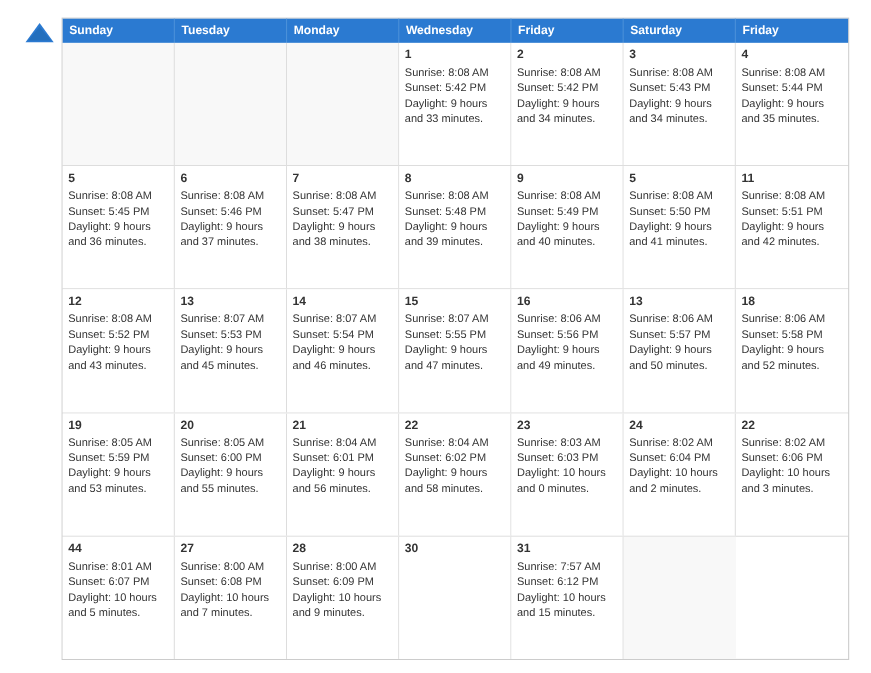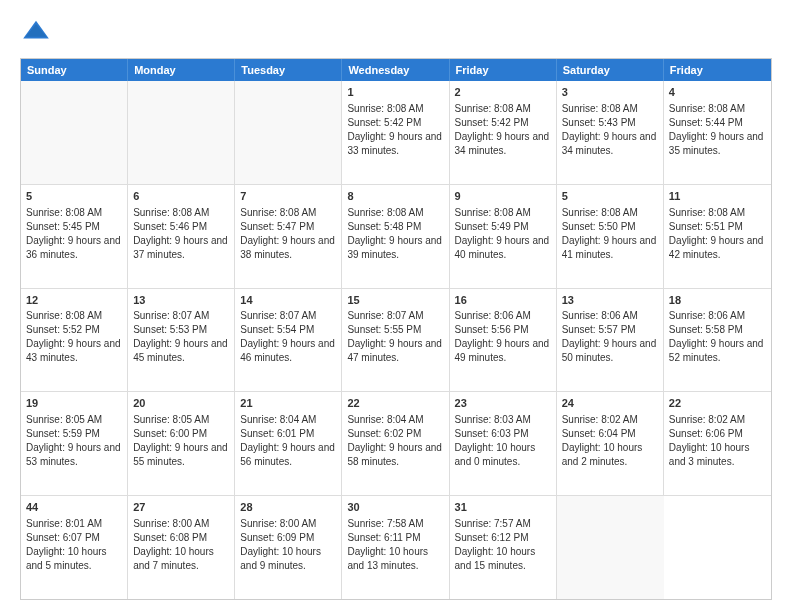--- a/index.html
+++ b/index.html
@@ -8,21 +8,21 @@
       height: 612px;
       font-family: Arial, Helvetica, sans-serif;
       background: #fff;
       overflow: hidden;
     }
     .page {
       width: 792px;
       height: 612px;
       padding: 16px 20px 12px 20px;
       display: flex;
-      flex-direction: column;
+      flex-direction: row;
     }
     .header {
       display: flex;
       justify-content: space-between;
       align-items: flex-start;
       margin-bottom: 10px;
     }
     .logo {
       display: flex;
       align-items: center;
@@ -131,22 +131,22 @@
       </div>
     </div>
     <div class="title-block">
       <div class="month-title"></div>
       <div class="location"></div>
     </div>
   </div>
   <div class="calendar">
     <div class="cal-header" id="cal-header">
         <div class="cal-header-cell">Sunday</div>
+        <div class="cal-header-cell">Tuesday</div>
         <div class="cal-header-cell">Monday</div>
-        <div class="cal-header-cell">Tuesday</div>
         <div class="cal-header-cell">Wednesday</div>
         <div class="cal-header-cell">Friday</div>
         <div class="cal-header-cell">Saturday</div>
         <div class="cal-header-cell">Friday</div>
       </div>
     <div class="cal-body" id="cal-body">
         <div class="cal-week">
           <div class="cal-cell empty"></div>
           <div class="cal-cell empty"></div>
           <div class="cal-cell empty"></div>
@@ -265,21 +265,20 @@
           <div class="cal-cell">
             <span class="day-num">27</span>
             <div class="day-info">Sunrise: 8:00 AM<br>Sunset: 6:08 PM<br>Daylight: 10 hours and 7 minutes.</div>
           </div>
           <div class="cal-cell">
             <span class="day-num">28</span>
             <div class="day-info">Sunrise: 8:00 AM<br>Sunset: 6:09 PM<br>Daylight: 10 hours and 9 minutes.</div>
           </div>
           <div class="cal-cell">
             <span class="day-num">30</span>
-            <div class="day-info">Sunrise: 7:58 AM<br>Sunset: 6:11 PM<br>Daylight: 10 hours and 13 minutes.</div>
           </div>
           <div class="cal-cell">
             <span class="day-num">31</span>
             <div class="day-info">Sunrise: 7:57 AM<br>Sunset: 6:12 PM<br>Daylight: 10 hours and 15 minutes.</div>
           </div>
           <div class="cal-cell empty"></div>
         </div>
       </div>
   </div>
 </div>

